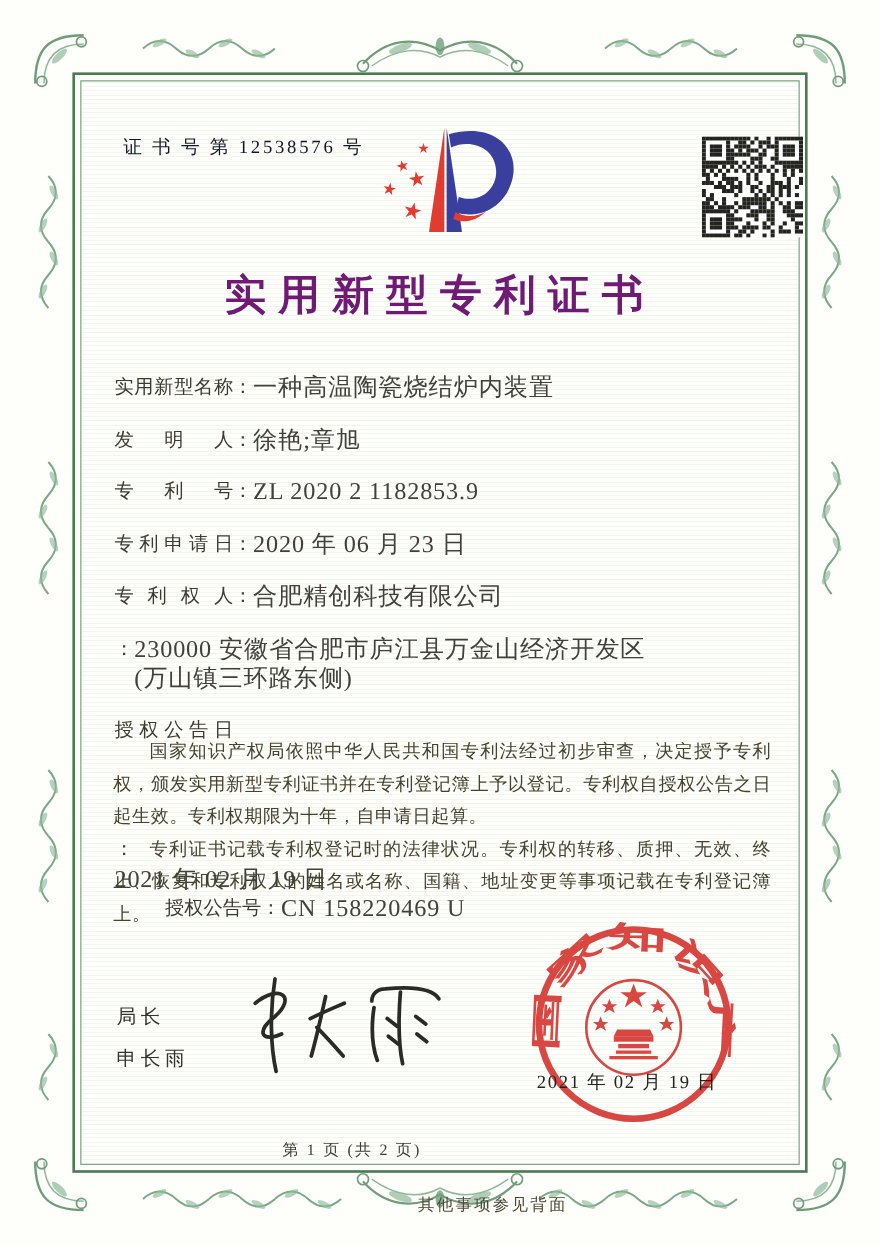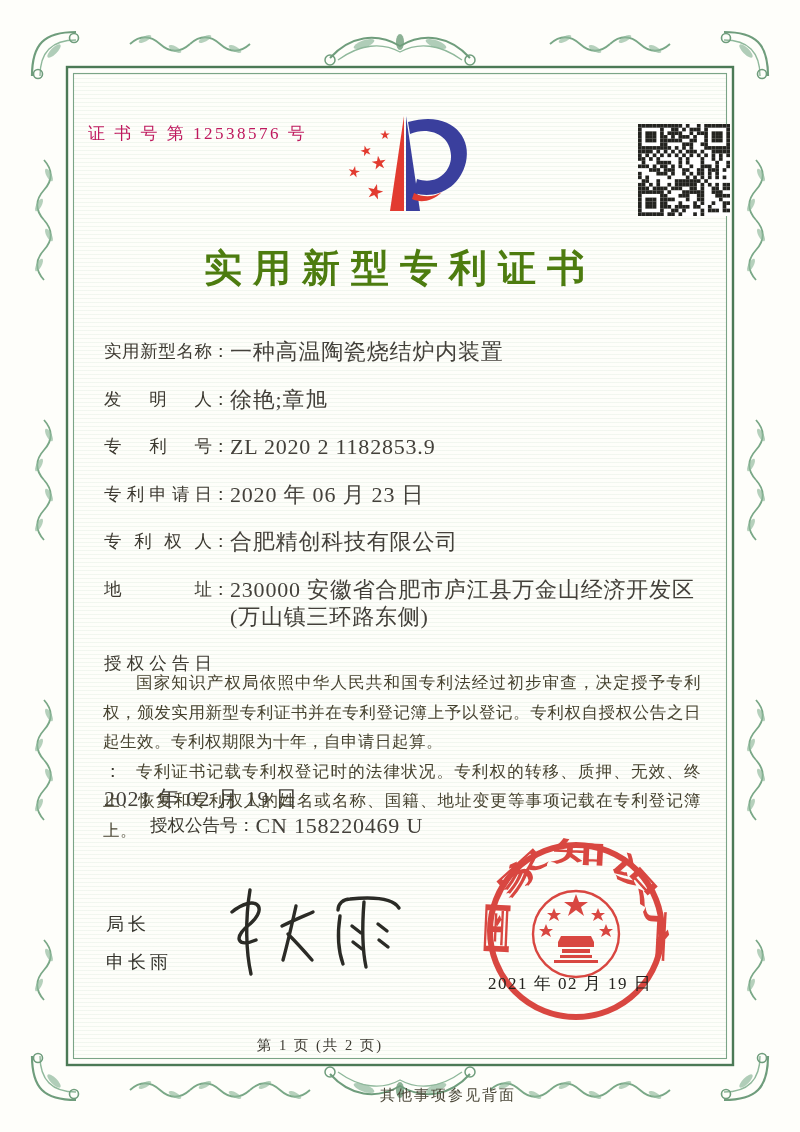--- a/index.html
+++ b/index.html
@@ -9,28 +9,28 @@
   }
   .paper-texture{
     position:absolute;left:74px;top:74px;width:652px;height:984px;
     background:repeating-linear-gradient(180deg,
       rgba(150,190,160,0.12) 0px, rgba(150,190,160,0.12) 1px,
       rgba(255,255,250,0) 1px, rgba(255,255,250,0) 4px);
     pointer-events:none;
   }
   .frame-svg{position:absolute;left:0;top:0;}
   .cert-no{
-    position:absolute;left:88px;top:122px;font-size:17px;color:#be185d;
+    position:absolute;left:112px;top:122px;font-size:17px;color:#0f172a;
     letter-spacing:2.5px;
   }
   .logo{position:absolute;left:328px;top:110px;width:150px;height:120px;}
   .qr{position:absolute;left:638px;top:124px;width:92px;height:92px;}
   .title{
     position:absolute;left:0;top:243px;width:800px;text-align:center;
-    font-size:38px;font-weight:bold;color:#4d7c0f;letter-spacing:11px;
+    font-size:38px;font-weight:bold;color:#701a75;letter-spacing:11px;
   }
   .fields{position:absolute;left:104px;top:338px;width:600px;}
   .field-row{display:flex;margin-bottom:20.5px;line-height:27px;}
   .field-label{
     display:inline-block;width:108px;text-align:justify;text-align-last:justify;
     font-size:17.5px;color:#3c3930;letter-spacing:0;flex:0 0 108px;
   }
   .field-colon{font-size:17.5px;color:#3c3930;flex:0 0 18px;}
   .field-value{
     font-size:22px;color:#43403a;letter-spacing:0.8px;max-width:468px;
@@ -523,21 +523,20 @@
     <span class="field-label">专利申请日</span>
       <span class="field-colon">：</span>
     <span class="field-value">2020 年 06 月 23 日</span>
   </div>
   <div class="field-row">
     <span class="field-label">专利权人</span>
       <span class="field-colon">：</span>
     <span class="field-value">合肥精创科技有限公司</span>
   </div>
   <div class="field-row">
-    <span class="field-label">地址</span>
       <span class="field-colon">：</span>
     <span class="field-value">230000 安徽省合肥市庐江县万金山经济开发区(万山镇三环路东侧)</span>
   </div>
   <div class="grant-row">
     <span class="field-label">授权公告日</span>
       <span class="field-colon">：</span>
     <span class="field-value">2021 年 02 月 19 日</span>
     <span class="grant-second">
       <span class="field-label" style="width:auto;flex:0 0 auto;">授权公告号</span>
         <span class="field-colon">：</span>

